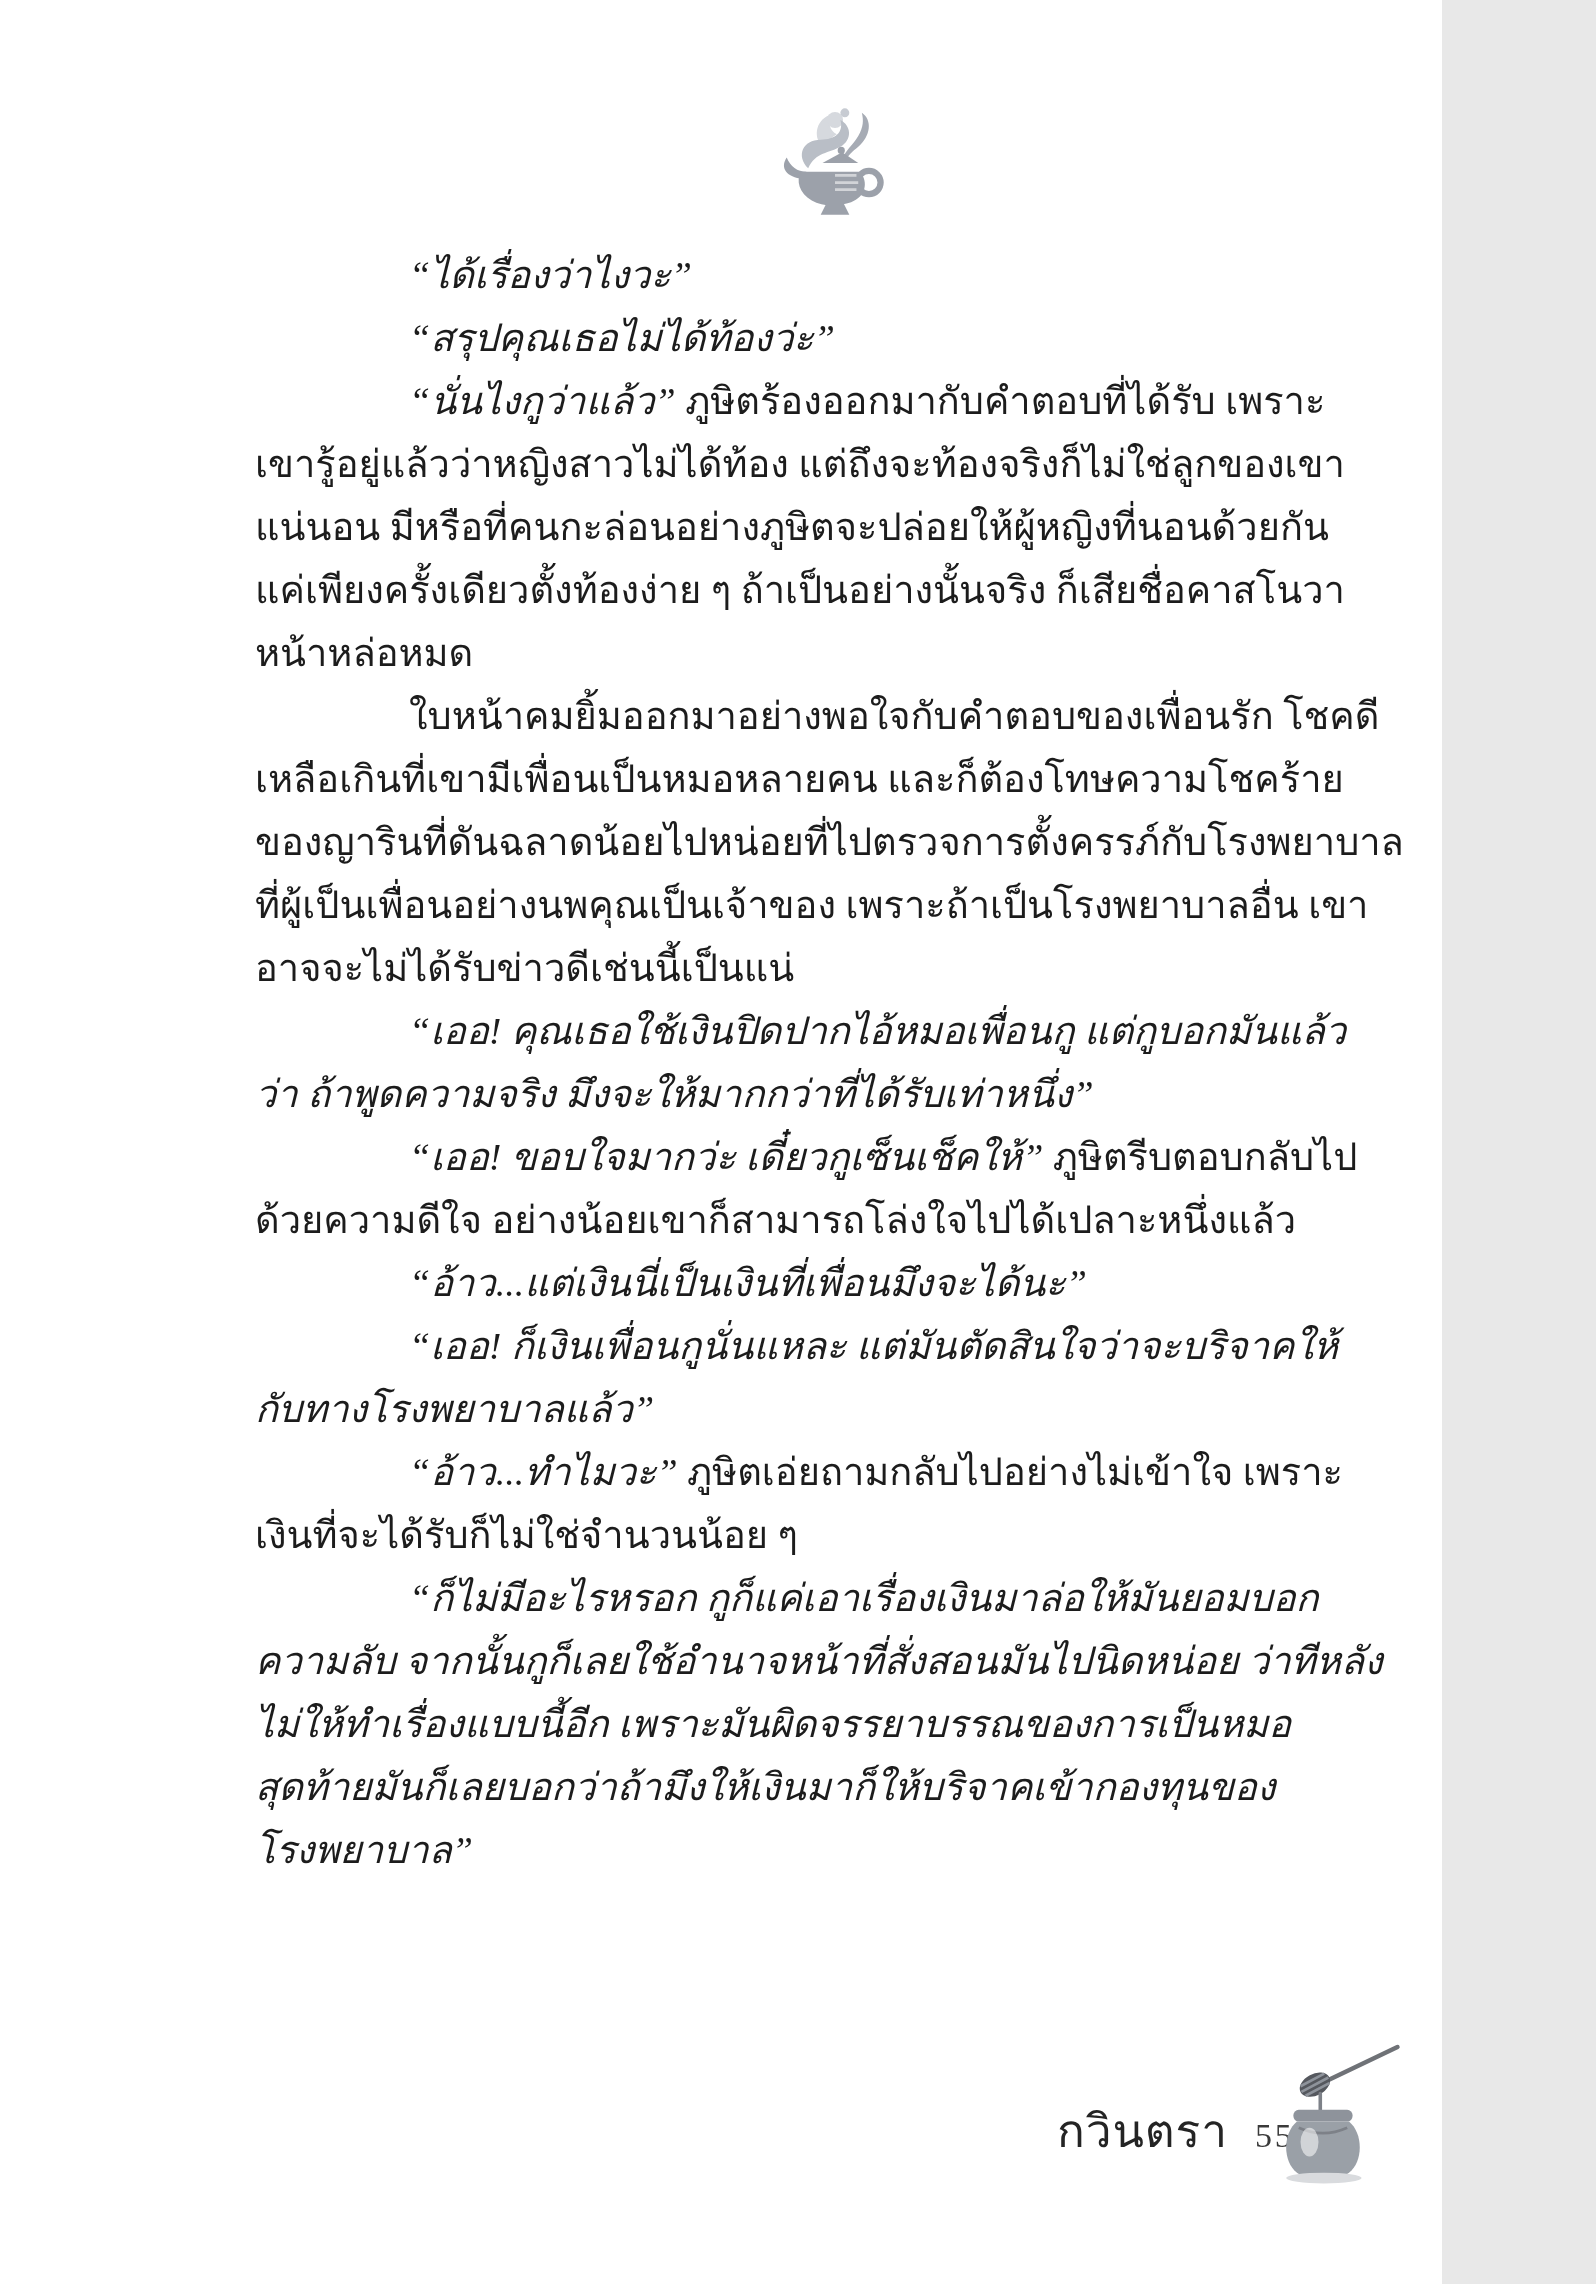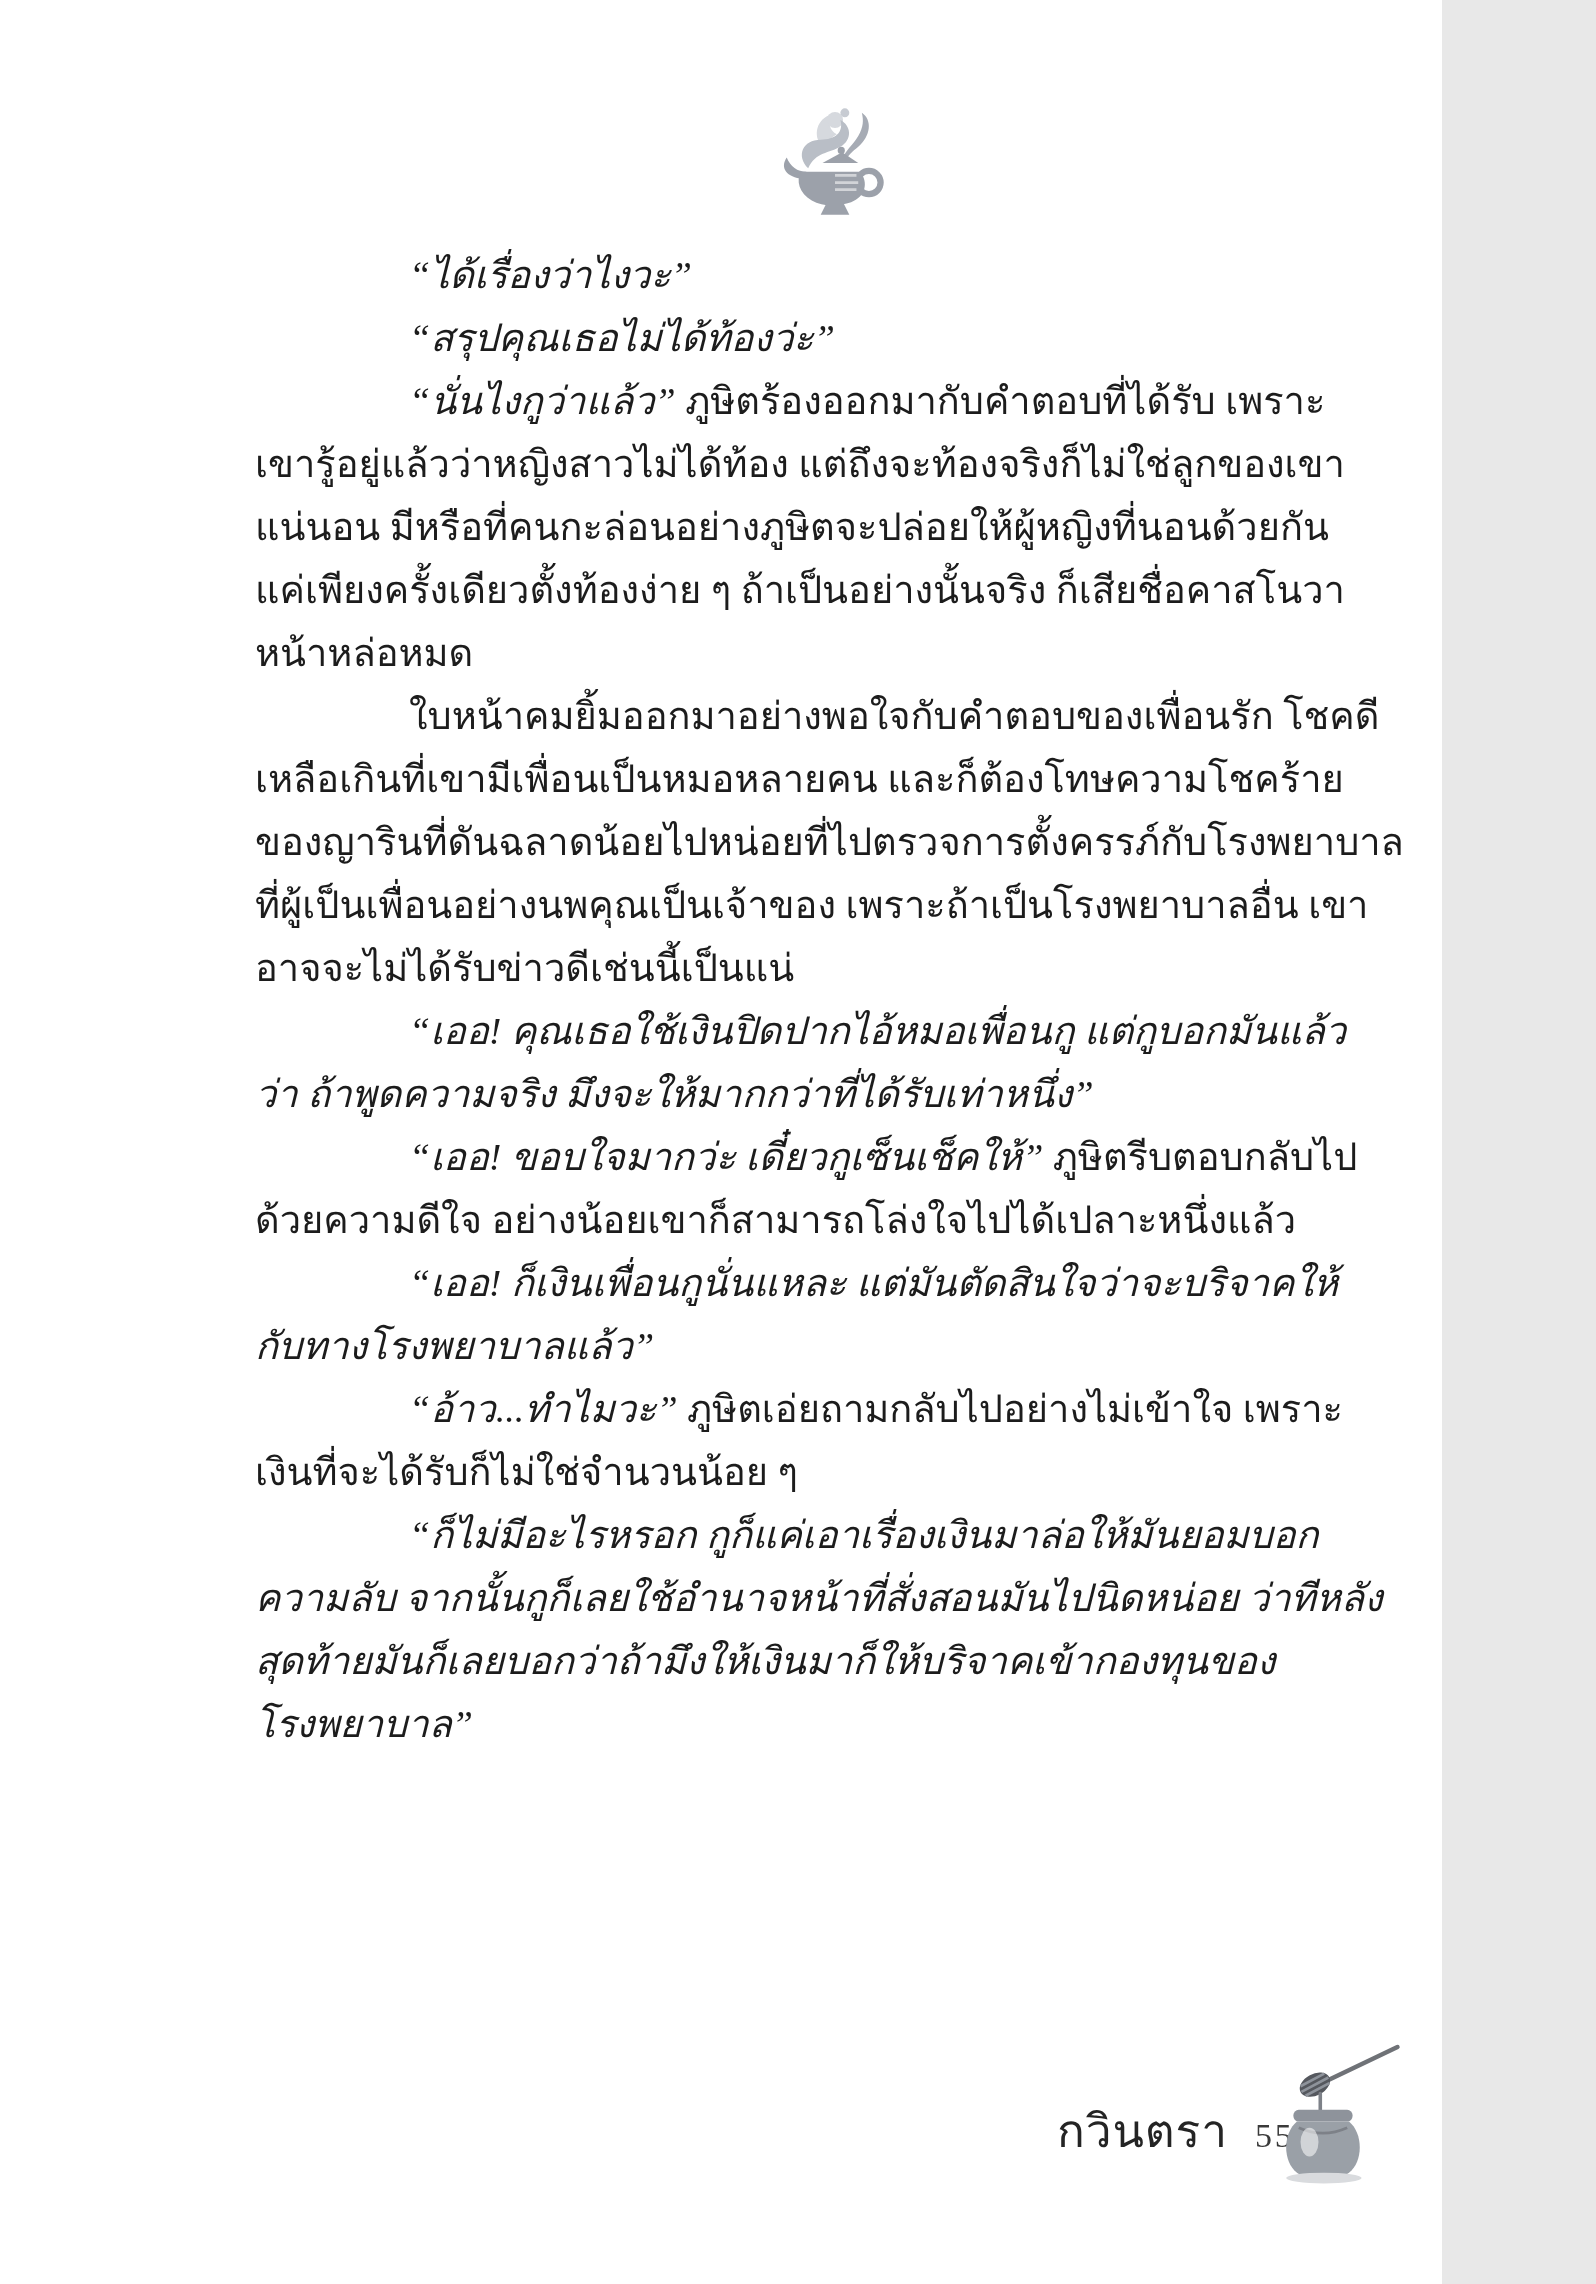--- a/index.html
+++ b/index.html
@@ -69,26 +69,28 @@
       <div class="line"><span class="seg">หน้าหล่อหมด</span></div>
       <div class="line indent"><span class="seg">ใบหน้าคมยิ้มออกมาอย่างพอใจกับคำตอบของเพื่อนรัก โชคดี</span></div>
       <div class="line"><span class="seg">เหลือเกินที่เขามีเพื่อนเป็นหมอหลายคน และก็ต้องโทษความโชคร้าย</span></div>
       <div class="line"><span class="seg">ของญารินที่ดันฉลาดน้อยไปหน่อยที่ไปตรวจการตั้งครรภ์กับโรงพยาบาล</span></div>
       <div class="line"><span class="seg">ที่ผู้เป็นเพื่อนอย่างนพคุณเป็นเจ้าของ เพราะถ้าเป็นโรงพยาบาลอื่น เขา</span></div>
       <div class="line"><span class="seg">อาจจะไม่ได้รับข่าวดีเช่นนี้เป็นแน่</span></div>
       <div class="line indent"><span class="seg italic">“เออ! คุณเธอใช้เงินปิดปากไอ้หมอเพื่อนกู แต่กูบอกมันแล้ว</span></div>
       <div class="line"><span class="seg italic">ว่า ถ้าพูดความจริง มึงจะให้มากกว่าที่ได้รับเท่าหนึ่ง”</span></div>
       <div class="line indent"><span class="seg italic">“เออ! ขอบใจมากว่ะ เดี๋ยวกูเซ็นเช็คให้”</span><span class="seg"> ภูษิตรีบตอบกลับไป</span></div>
       <div class="line"><span class="seg">ด้วยความดีใจ อย่างน้อยเขาก็สามารถโล่งใจไปได้เปลาะหนึ่งแล้ว</span></div>
+      <div class="line indent"><span class="seg italic">“อ้าว...แต่เงินนี่เป็นเงินที่เพื่อนมึงจะได้นะ”</span></div>
       <div class="line indent"><span class="seg italic">“เออ! ก็เงินเพื่อนกูนั่นแหละ แต่มันตัดสินใจว่าจะบริจาคให้</span></div>
       <div class="line"><span class="seg italic">กับทางโรงพยาบาลแล้ว”</span></div>
       <div class="line indent"><span class="seg italic">“อ้าว...ทำไมวะ”</span><span class="seg"> ภูษิตเอ่ยถามกลับไปอย่างไม่เข้าใจ เพราะ</span></div>
       <div class="line"><span class="seg">เงินที่จะได้รับก็ไม่ใช่จำนวนน้อย ๆ</span></div>
       <div class="line indent"><span class="seg italic">“ก็ไม่มีอะไรหรอก กูก็แค่เอาเรื่องเงินมาล่อให้มันยอมบอก</span></div>
       <div class="line"><span class="seg italic">ความลับ จากนั้นกูก็เลยใช้อำนาจหน้าที่สั่งสอนมันไปนิดหน่อย ว่าทีหลัง</span></div>
+      <div class="line"><span class="seg italic">ไม่ให้ทำเรื่องแบบนี้อีก เพราะมันผิดจรรยาบรรณของการเป็นหมอ</span></div>
       <div class="line"><span class="seg italic">สุดท้ายมันก็เลยบอกว่าถ้ามึงให้เงินมาก็ให้บริจาคเข้ากองทุนของ</span></div>
       <div class="line"><span class="seg italic">โรงพยาบาล”</span></div>
     </div>
 
   <div class="footer">
     <span class="footer-author">กวินตรา</span>
     <span class="footer-pagenum">55</span>
   </div>
 
   <svg class="honey-pot" viewBox="0 0 156 166" xmlns="http://www.w3.org/2000/svg">

